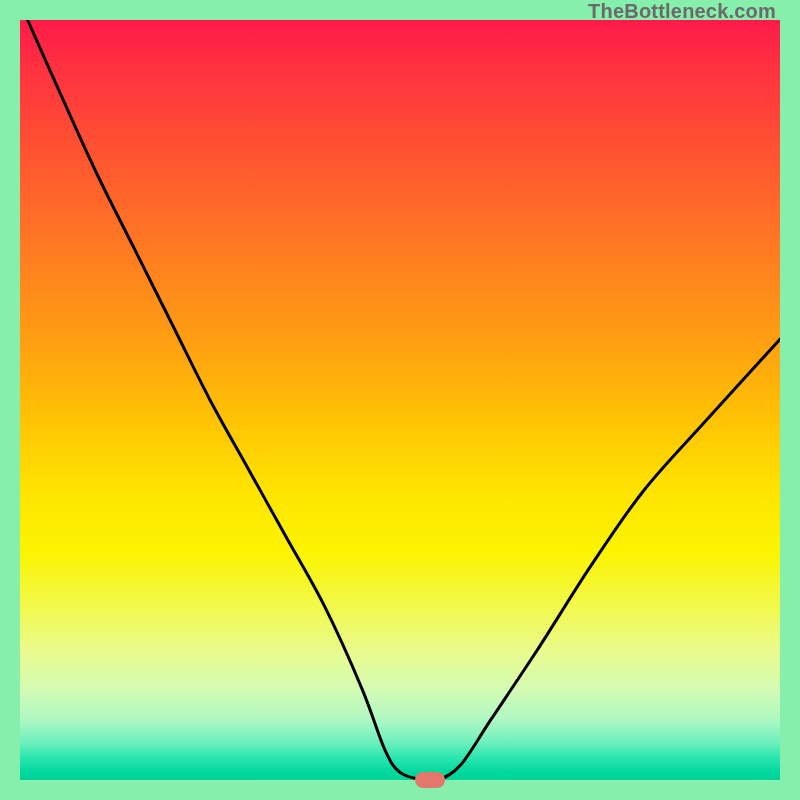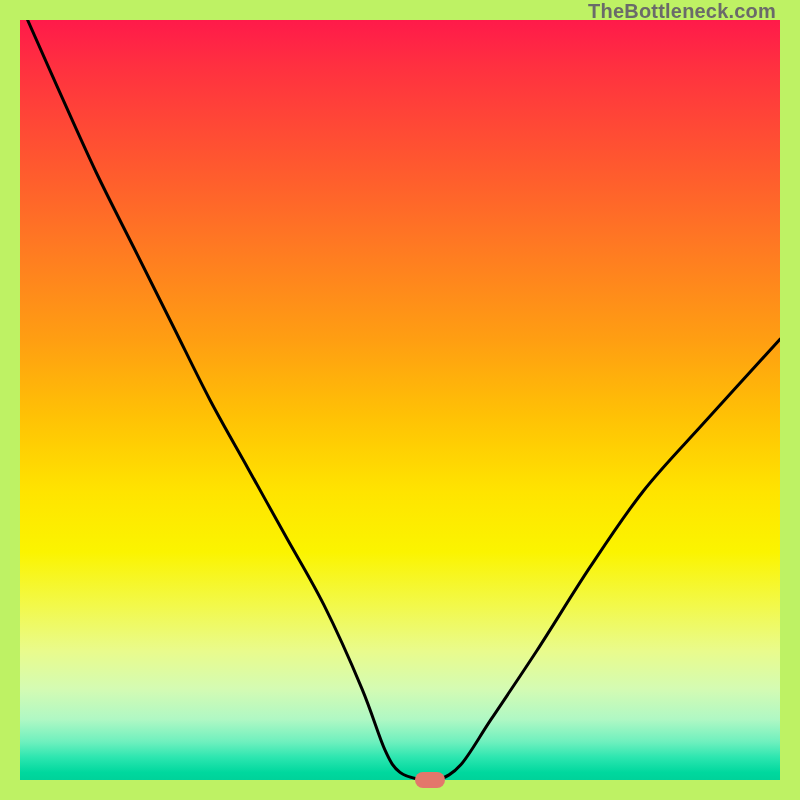--- a/index.html
+++ b/index.html
@@ -9,21 +9,21 @@
     height: 800px;
     background: #000;
     overflow: hidden;
   }
   .frame {
     position: absolute;
     left: 0;
     top: 0;
     width: 800px;
     height: 800px;
-    background: #bef264;
+    background: #86efac;
   }
   .plot {
     position: absolute;
     left: 20px;
     top: 20px;
     width: 760px;
     height: 760px;
   }
   .grad {
     position: absolute;

